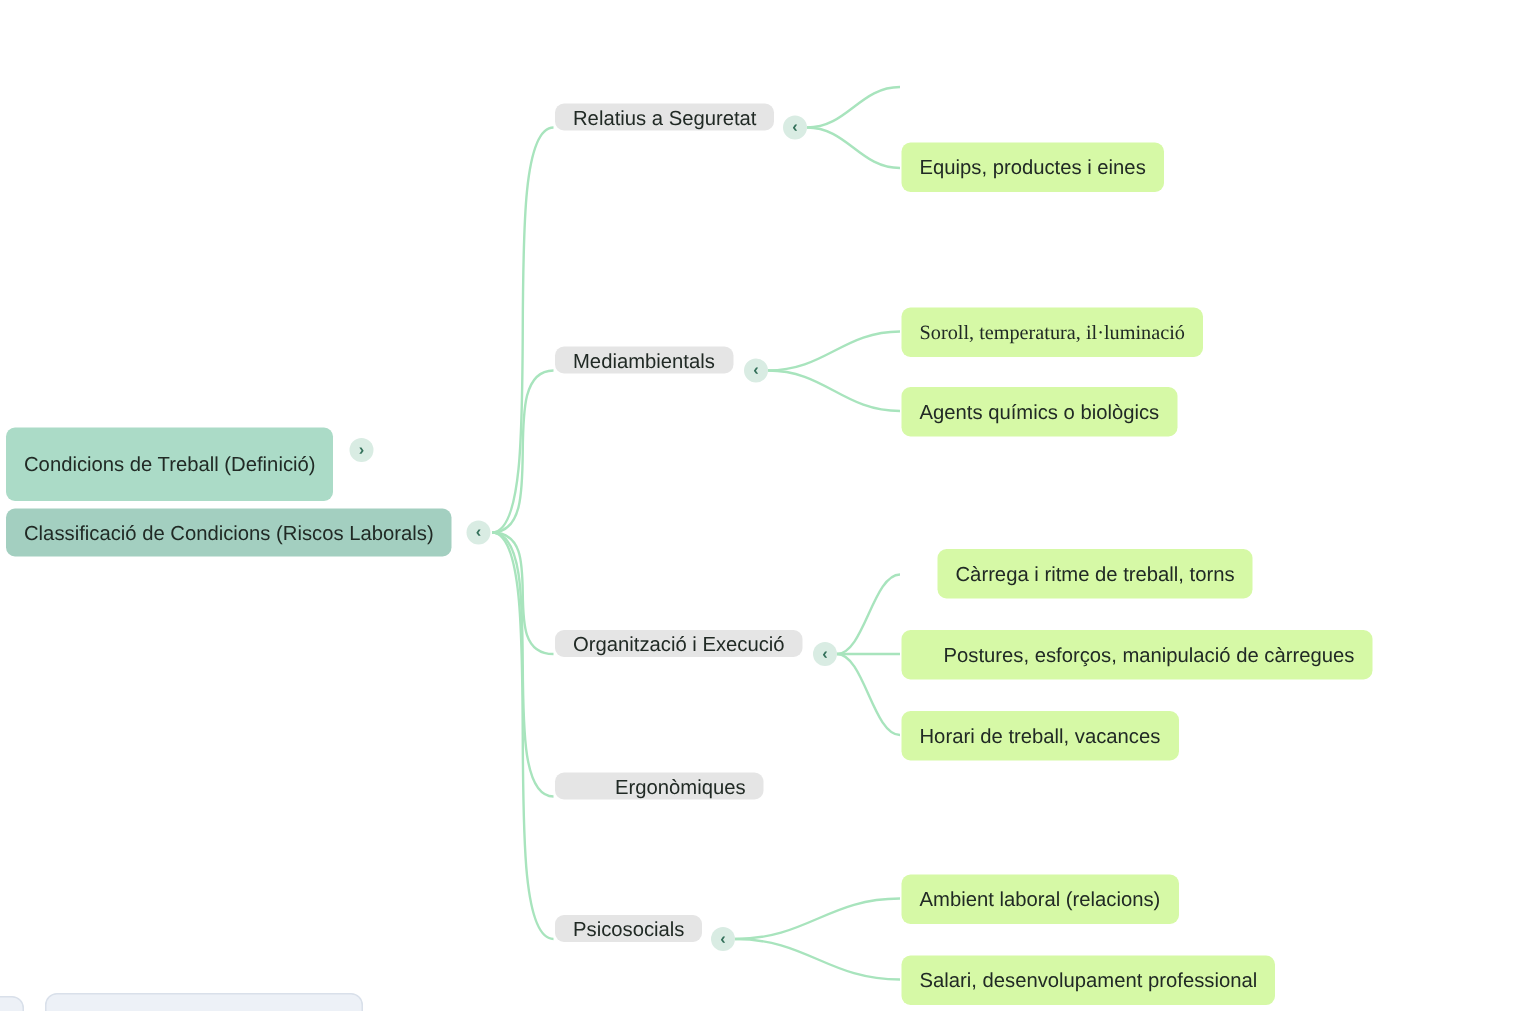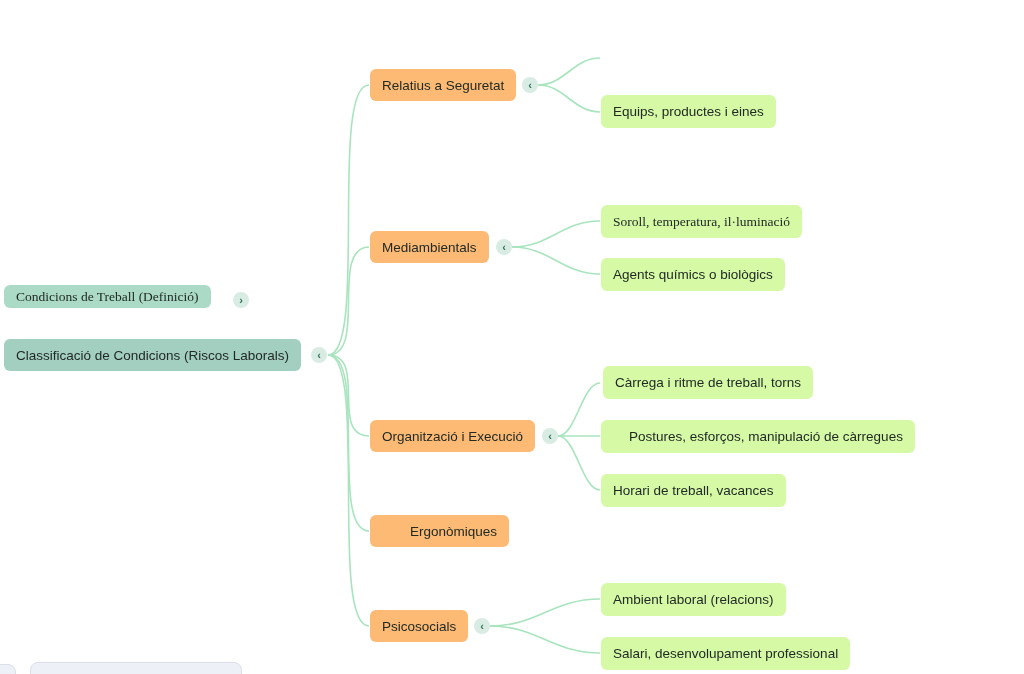--- a/index.html
+++ b/index.html
@@ -24,23 +24,23 @@
     position: absolute;
     display: flex;
     align-items: center;
     white-space: nowrap;
     padding: 0 12px;
     border-radius: 6px;
     font-size: 13.5px;
     color: #212a25;
     box-sizing: border-box;
   }
-  .lvl1a { background: #abdbc7; height: 23px; font-family: Liberation Serif, serif; }
+  .lvl1a { background: #abdbc7; height: 49px; }
   .lvl1b { background: #a3cfc0; height: 32px; }
-  .lvl2  { background: #fdba74; height: 32px; }
+  .lvl2  { background: #e5e5e5; height: 18px; }
   .lvl3  { background: #d6f9a6; height: 33px; }
   .toggle {
     position: absolute;
     width: 16px; height: 16px;
     border-radius: 50%;
     background: #d9ece3;
     color: #33705a;
     font-size: 11px;
     font-weight: bold;
     display: flex;
@@ -104,21 +104,21 @@
   <div class="node lvl2" style="left:370px; top:515px;padding-left:40px;">Ergonòmiques</div>
 
   <div class="node lvl2" style="left:370px; top:610px;">Psicosocials</div>
   <div class="toggle" style="left:474px; top:618px;">‹</div>
 
   <div class="node lvl3" style="left:601px; top:95px;">Equips, productes i eines</div>
 
   <div class="node lvl3" style="left:601px; top:205px;font-family:Liberation Serif, serif;">Soroll, temperatura, il·luminació</div>
   <div class="node lvl3" style="left:601px; top:258px;">Agents químics o biològics</div>
 
-  <div class="node lvl3" style="left:603px; top:366px;">Càrrega i ritme de treball, torns</div>
+  <div class="node lvl3" style="left:625px; top:366px;">Càrrega i ritme de treball, torns</div>
   <div class="node lvl3" style="left:601px; top:420px;padding-left:28px;">Postures, esforços, manipulació de càrregues</div>
   <div class="node lvl3" style="left:601px; top:583px;">Ambient laboral (relacions)</div>
 
   <div class="node lvl3" style="left:601px; top:474px;">Horari de treball, vacances</div>
   <div class="node lvl3" style="left:601px; top:637px;">Salari, desenvolupament professional</div>
 
   <div class="partial" style="left:-20px; top:664px; width:34px; height:30px;"></div>
   <div class="partial" style="left:30px; top:662px; width:210px; height:30px;"></div>
 
 </div>

